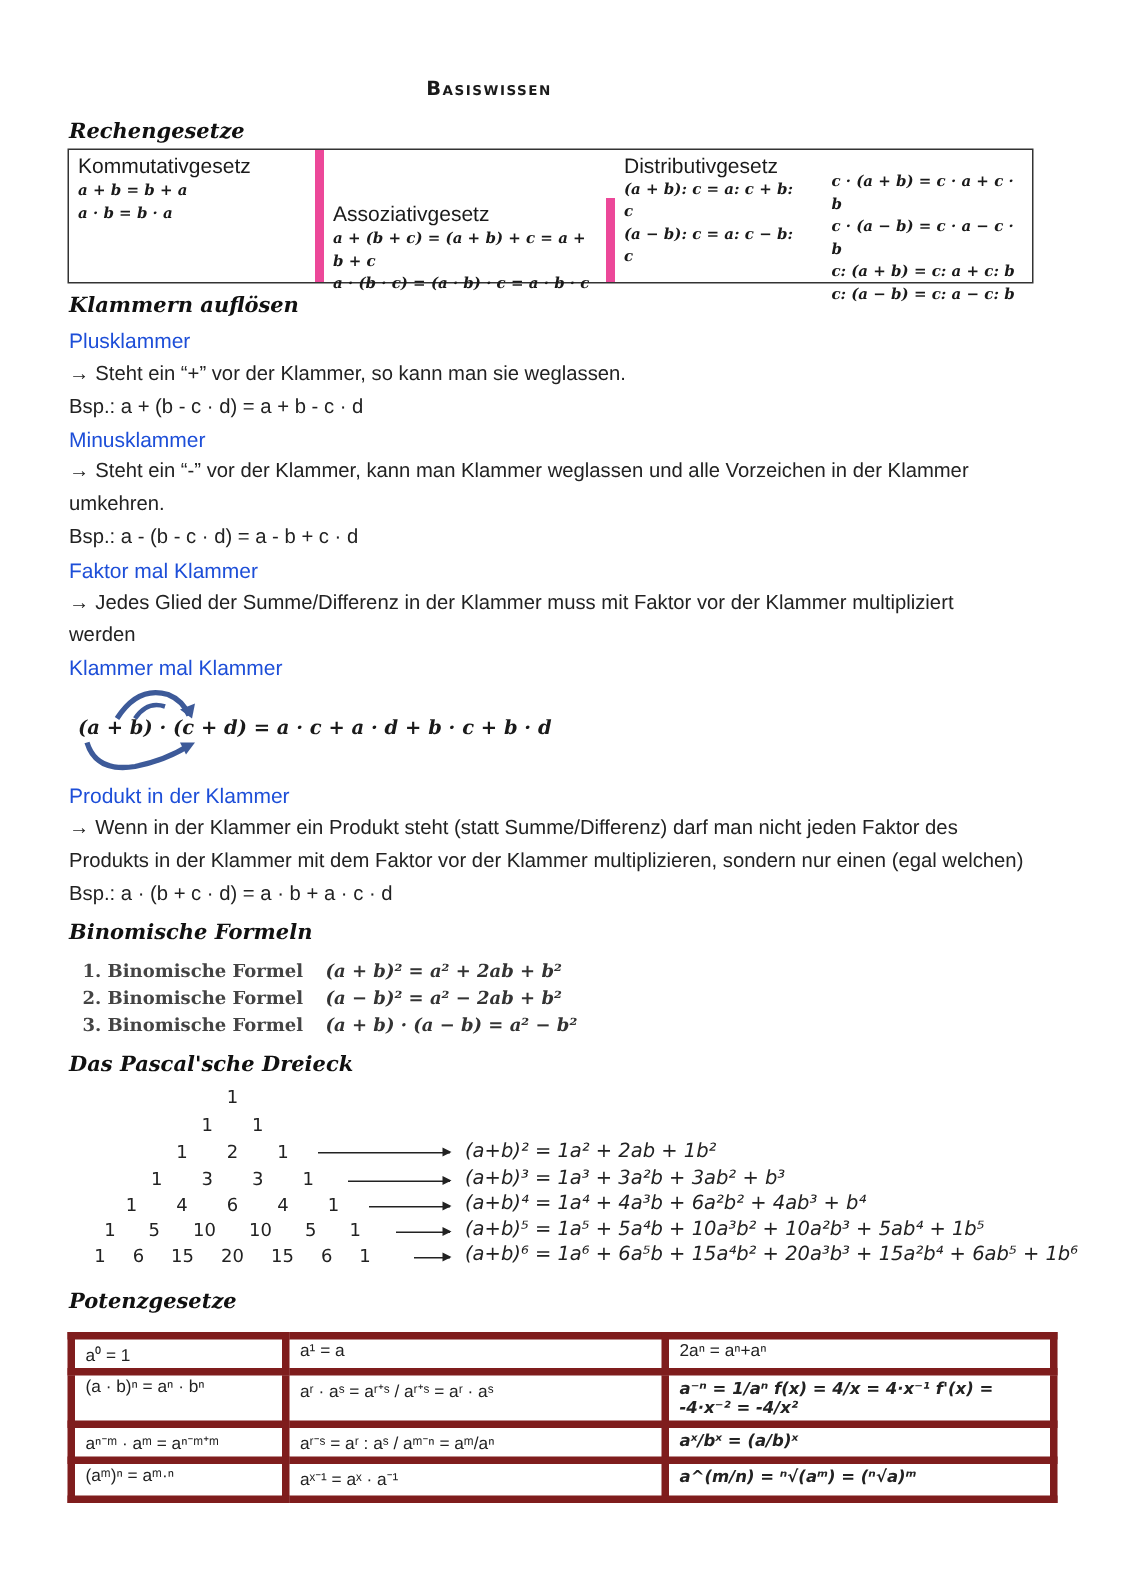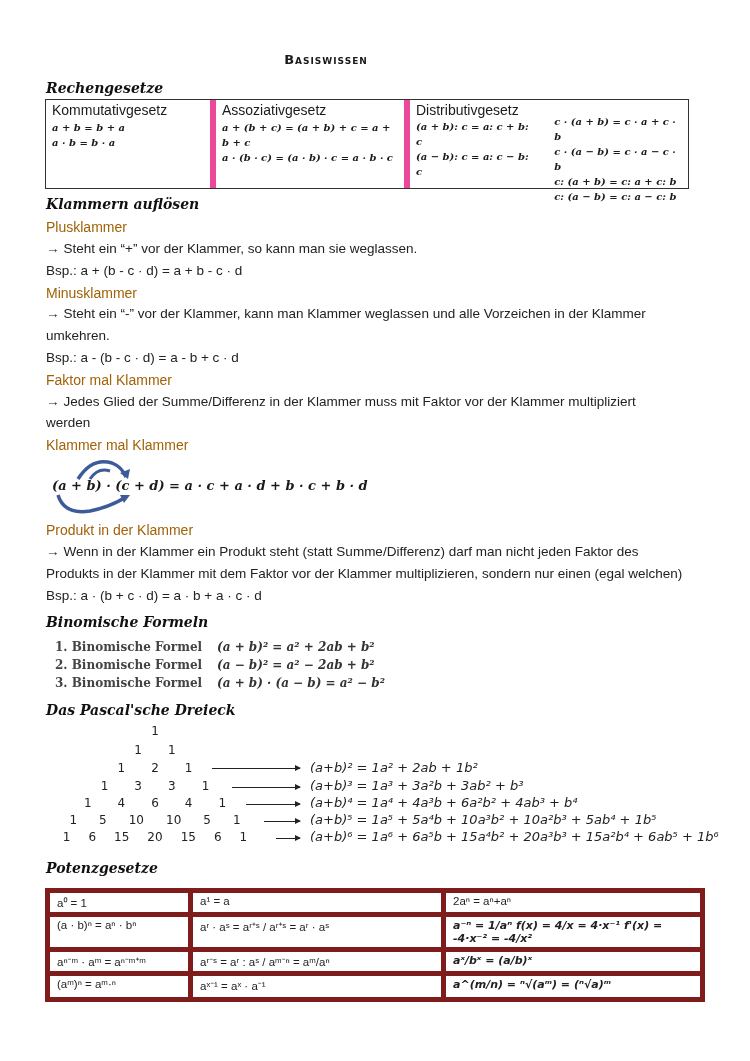--- a/index.html
+++ b/index.html
@@ -5,21 +5,21 @@
   * { box-sizing: border-box; margin: 0; padding: 0; }
   html, body { width: 750px; height: 1061px; background: #ffffff; }
   body { position: relative; font-family: "Liberation Sans", sans-serif; color: #1a1a1a; overflow: hidden; }
 
   .abs { position: absolute; }
 
   .title { left: 0; width: 652px; top: 52px; text-align: center; font-family: "DejaVu Sans", sans-serif; font-weight: bold; font-size: 13px; letter-spacing: 1px; font-variant: small-caps; }
 
   .script-h { font-family: "DejaVu Serif", serif; font-weight: bold; font-style: italic; font-size: 14px; color: #111; left: 46px; }
 
-  .sub-h { font-family: "Liberation Sans", sans-serif; font-size: 14px; color: #a16207; left: 46px; }
+  .sub-h { font-family: "Liberation Sans", sans-serif; font-size: 14px; color: #1d4ed8; left: 46px; }
   .body-t { font-family: "Liberation Sans", sans-serif; font-size: 13.5px; color: #222; left: 46px; }
 
   
   .rg-table { left: 45px; top: 99px; width: 644px; height: 90px; border: 1px solid #333; display: flex; }
   .rg-col { border-right: 6px solid #ec4899; padding: 2px 6px; }
   .rg-col:last-child { border-right: none; }
   .rg-col h3 { font-weight: normal; font-size: 14px; margin-bottom: 2px; }
   .rg-col .f { font-family: "DejaVu Serif", serif; font-style: italic; font-weight: bold; font-size: 10px; line-height: 15px; }
   .dist-wrap { display: flex; gap: 20px; }
 
@@ -53,21 +53,21 @@
 
 <div class="abs title">Basiswissen</div>
 
 <div class="abs script-h" style="top:80px;">Rechengesetze</div>
 <div class="abs rg-table">
   <div class="rg-col" style="width:170px;">
     <h3>Kommutativgesetz</h3>
     <div class="f">a + b = b + a</div>
     <div class="f">a · b = b · a</div>
   </div>
-  <div class="rg-col" style="width:194px;">
+  <div class="rg-col" style="width:194px;margin-top:32px;">
     <h3>Assoziativgesetz</h3>
     <div class="f">a + (b + c) = (a + b) + c = a + b + c</div>
     <div class="f">a · (b · c) = (a · b) · c = a · b · c</div>
   </div>
   <div class="rg-col" style="flex:1;">
     <h3>Distributivgesetz</h3>
     <div class="dist-wrap">
       <div style="margin-top:-1px;">
         <div class="f">(a + b): c = a: c + b: c</div>
         <div class="f">(a − b): c = a: c − b: c</div>

